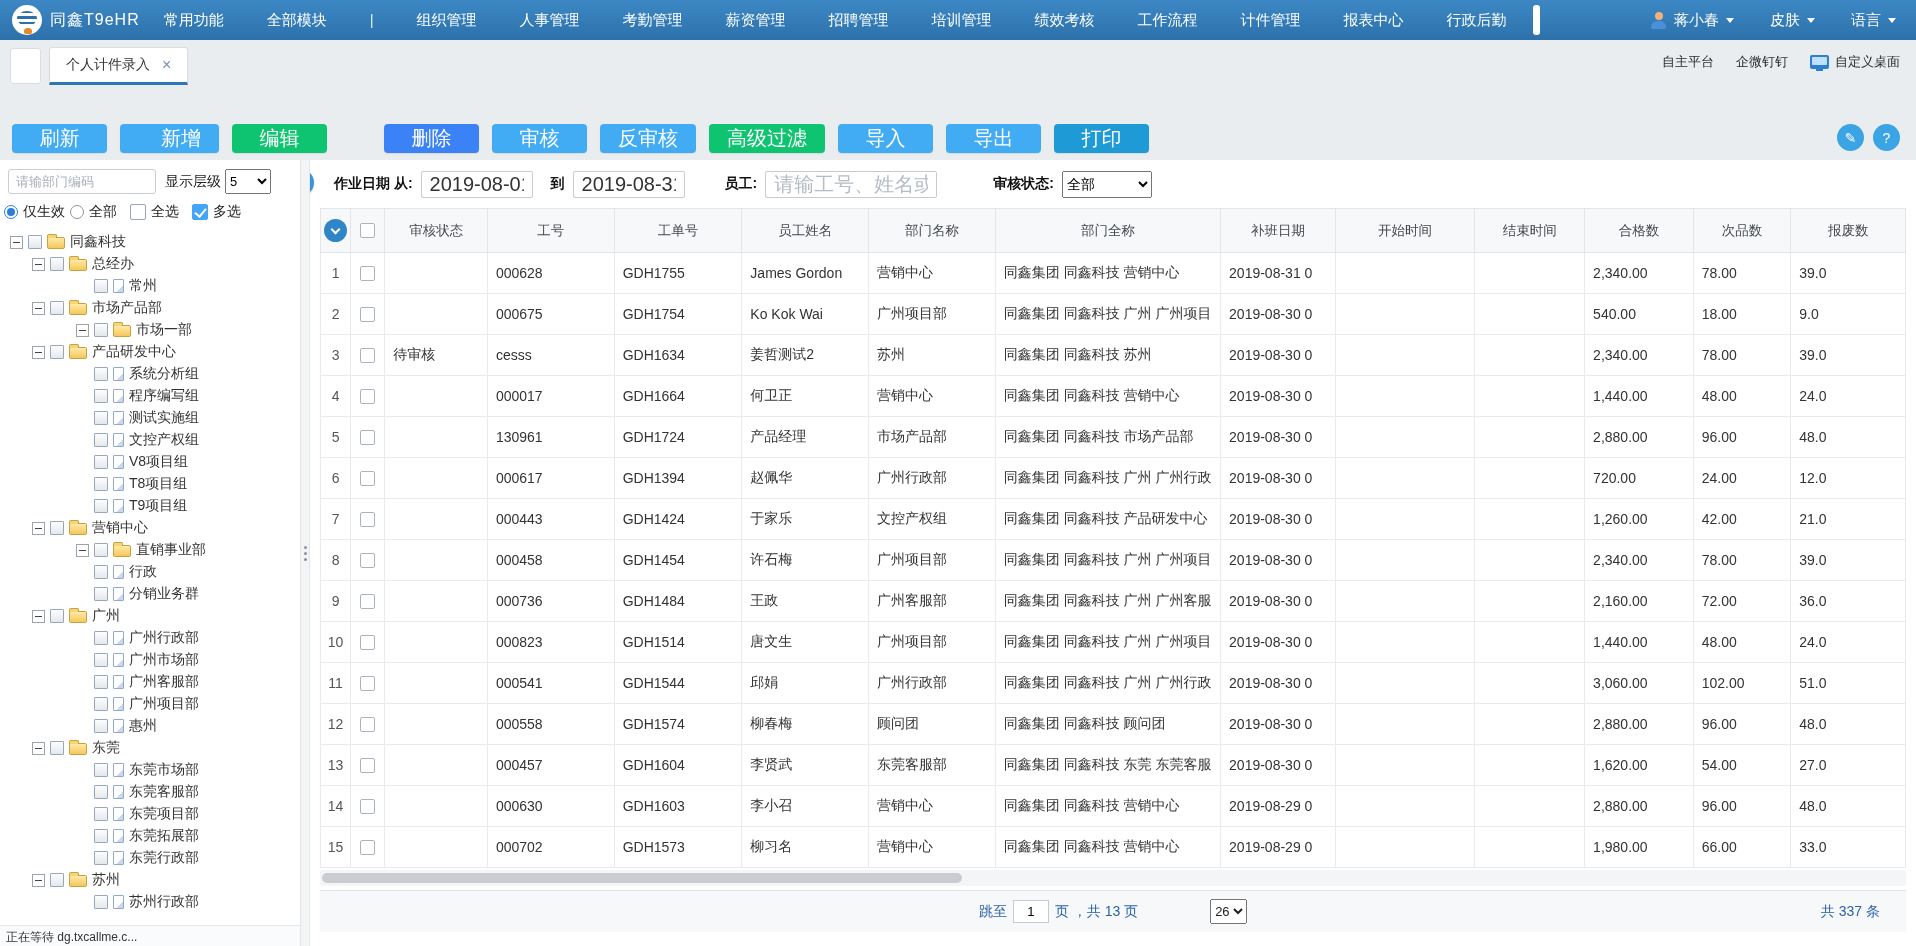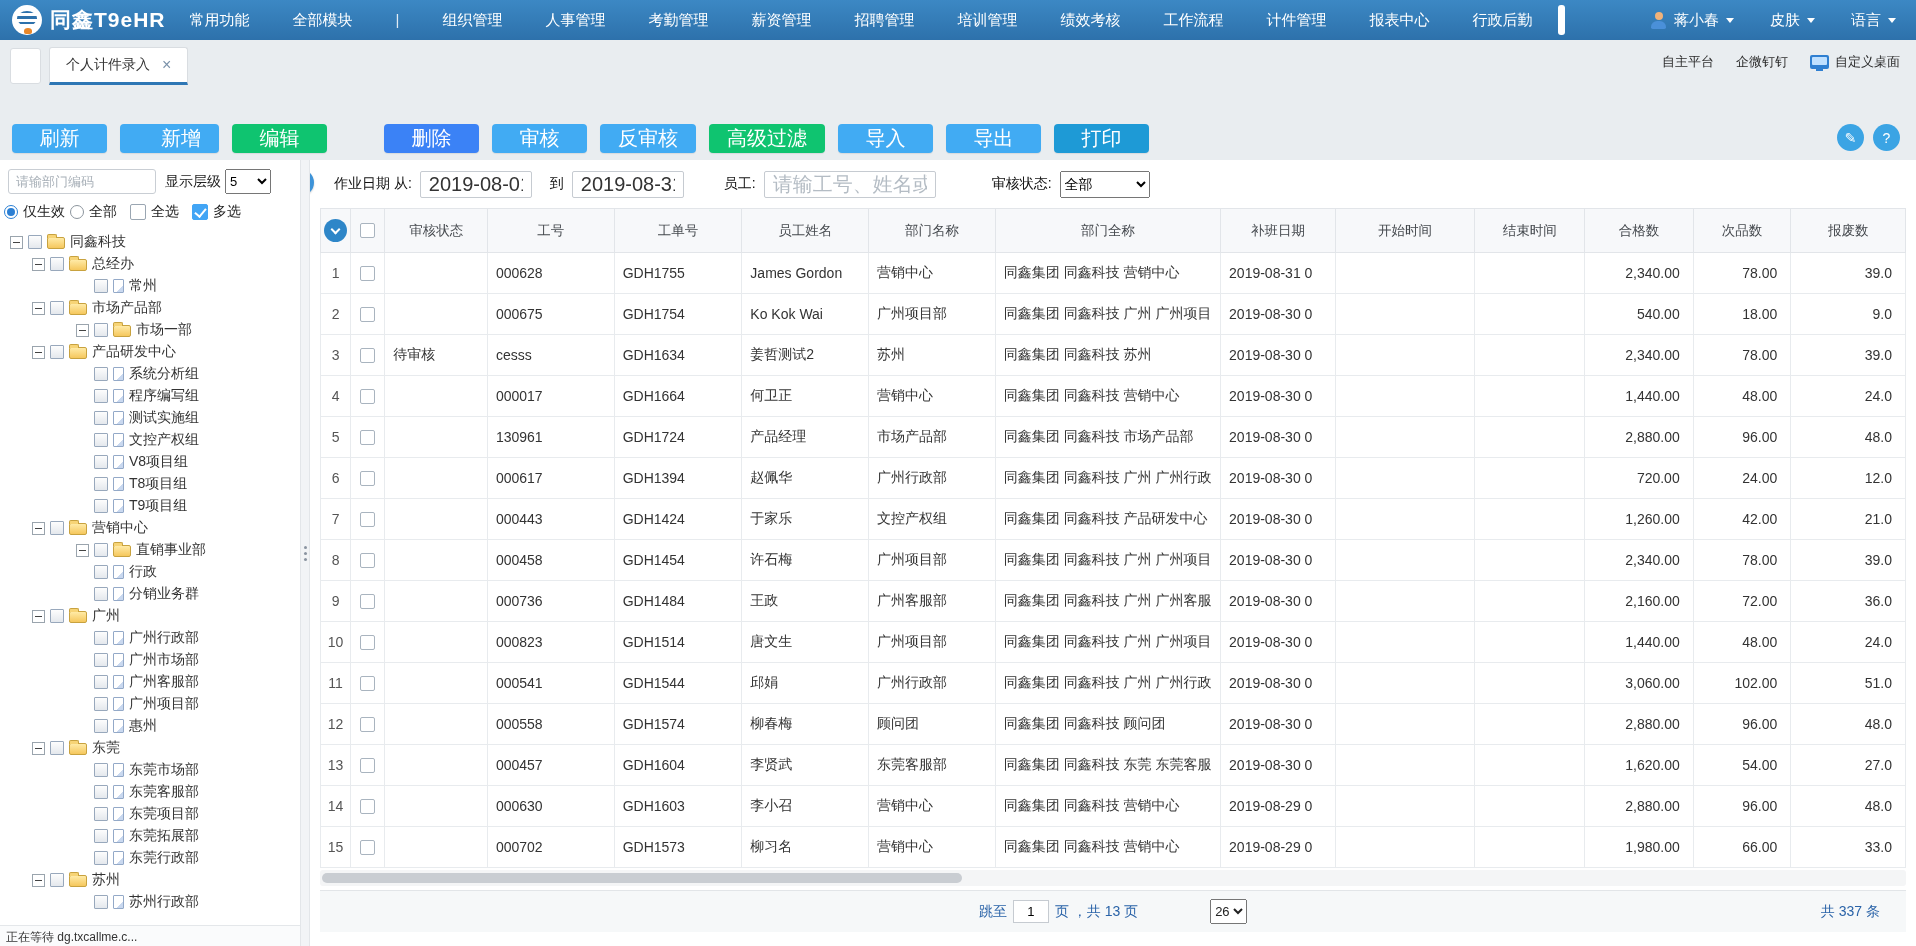--- a/index.html
+++ b/index.html
@@ -6,21 +6,21 @@
   html,body{width:1916px;height:946px;overflow:hidden}
   body{font-family:"Liberation Sans","DejaVu Sans",sans-serif;background:#fff;font-size:14px}
 
   
   .navbar{height:40px;background:linear-gradient(#3c88c4,#2d71ab);display:flex;align-items:center;color:#fff}
   .logo{display:flex;align-items:center;gap:8px;margin:0 24px 0 12px;flex:none}
   .logo-circle{width:30px;height:30px;border-radius:50%;background:#fff;position:relative;flex:none;overflow:hidden}
   .logo-circle::before{content:"";position:absolute;left:5px;top:6px;width:20px;height:15px;border-radius:50%;
     background:repeating-linear-gradient(#2d71ab 0 2.5px,rgba(255,255,255,0) 2.5px 5.5px)}
   .logo-circle::after{content:"";position:absolute;left:12px;bottom:1px;width:8px;height:6px;background:#e8872a;border-radius:50% 50% 2px 2px}
-  .logo-text{font-size:21px;font-weight:bold;letter-spacing:1px}
+  .logo-text{font-size:16px;font-weight:normal;letter-spacing:1px}
   .nav-items{display:flex;gap:43px;font-size:15px;white-space:nowrap}
   .nav-items .nav-item{color:#fff;cursor:pointer;text-decoration:none}
   .nav-items .divider{opacity:.85;cursor:default}
   .nav-scroll{width:7px;height:30px;background:#fff;border-radius:3px;margin-left:26px;flex:none}
   .nav-right{margin-left:auto;display:flex;gap:36px;font-size:15px;margin-right:20px;white-space:nowrap}
   .nav-drop{display:flex;align-items:center;gap:7px;cursor:pointer}
   .caret{width:0;height:0;border-left:4px solid transparent;border-right:4px solid transparent;border-top:5px solid #fff;display:inline-block}
   .person-icon{width:17px;height:17px;position:relative;display:inline-block}
   .person-icon::before{content:"";position:absolute;left:5px;top:0;width:8px;height:8px;border-radius:50%;background:#f0b27a}
   .person-icon::after{content:"";position:absolute;left:1px;bottom:0;width:15px;height:8px;border-radius:7px 7px 2px 2px;background:#4a90d9}
@@ -79,34 +79,34 @@
   .splitter{width:10px;flex:none;background:#f2f4f6;border-left:1px solid #e3e6e9;border-right:1px solid #e3e6e9;
     display:flex;align-items:center;justify-content:center}
   .splitter-dots{width:3px;height:3px;border-radius:50%;background:#8a94a0;box-shadow:0 6px 0 #8a94a0,0 12px 0 #8a94a0;margin-top:-12px}
 
   .main{flex:1;position:relative;padding-left:10px;overflow:hidden;background:#fff}
   .collapse-btn{position:absolute;left:-23px;top:9px;width:27px;height:27px;border-radius:50%;background:#3d93d8;z-index:5;
     display:flex;align-items:center;justify-content:center;gap:2px;cursor:pointer;box-shadow:0 1px 2px rgba(0,0,0,.2)}
 
   
   .filter-row{height:48px;display:flex;align-items:center;padding-left:14px;font-size:14px;color:#111;white-space:nowrap}
-  .f-label{font-weight:normal}
+  .f-label{font-weight:bold}
   .f-input{height:27px;border:1px solid #c6cbd1;padding:0 8px;font-size:20px;width:112px;border-radius:2px;font-family:inherit;color:#333}
   .f-input::placeholder{color:#b4bcc4}
   .ml8{margin-left:8px}.ml18{margin-left:18px}.ml40{margin-left:40px}.ml56{margin-left:56px}
   .emp-input{width:172px}
   .status-select{height:27px;width:90px;font-size:14px;margin-left:8px;font-family:inherit}
 
   
   .grid{border-collapse:collapse;table-layout:fixed;width:1586px;font-size:14px;color:#333}
   .grid th{height:44px;background:#f7f8fa;font-weight:normal;color:#45494e;border:1px solid #e2e5e9;font-size:13.5px;text-align:center}
   .grid td{height:41px;border:1px solid #e8ebee;padding:0 8px;white-space:nowrap;overflow:hidden;background:#fff}
   .grid td.c-num{text-align:center;color:#555;padding:0}
   .grid td.c-chk,.grid th.c-chk{text-align:center;padding:0}
-  .grid td.c-r{text-align:right;padding-right:13px}
+  .grid td.c-r{text-align:left;padding-right:13px}
   .rowchk{width:15px;height:15px;border:1px solid #a9b4bf;border-radius:2px;display:inline-block;vertical-align:middle;background:#fff}
   .hdr-circle{width:23px;height:23px;border-radius:50%;background:#2e86c8;display:inline-flex;align-items:center;justify-content:center;cursor:pointer}
   .hdr-circle .chev{width:7px;height:7px;border-right:2px solid #fff;border-bottom:2px solid #fff;transform:rotate(45deg);margin-top:-3px}
 
   .h-scroll{height:16px;background:#f4f5f6;position:relative;margin-top:2px;width:1586px;border-radius:3px}
   .h-thumb{position:absolute;left:2px;top:3px;height:10px;width:640px;background:#c9cdd2;border-radius:5px;cursor:pointer}
 
   .pagebar{height:42px;background:#f6f8f9;border-top:1px solid #e2e5e8;display:flex;align-items:center;justify-content:center;
     position:relative;font-size:14px;color:#2a63a8;width:1586px;margin-top:4px}
   .jump-input{width:36px;height:23px;border:1px solid #c6cbd1;text-align:center;margin:0 6px;font-size:13px;font-family:inherit}

